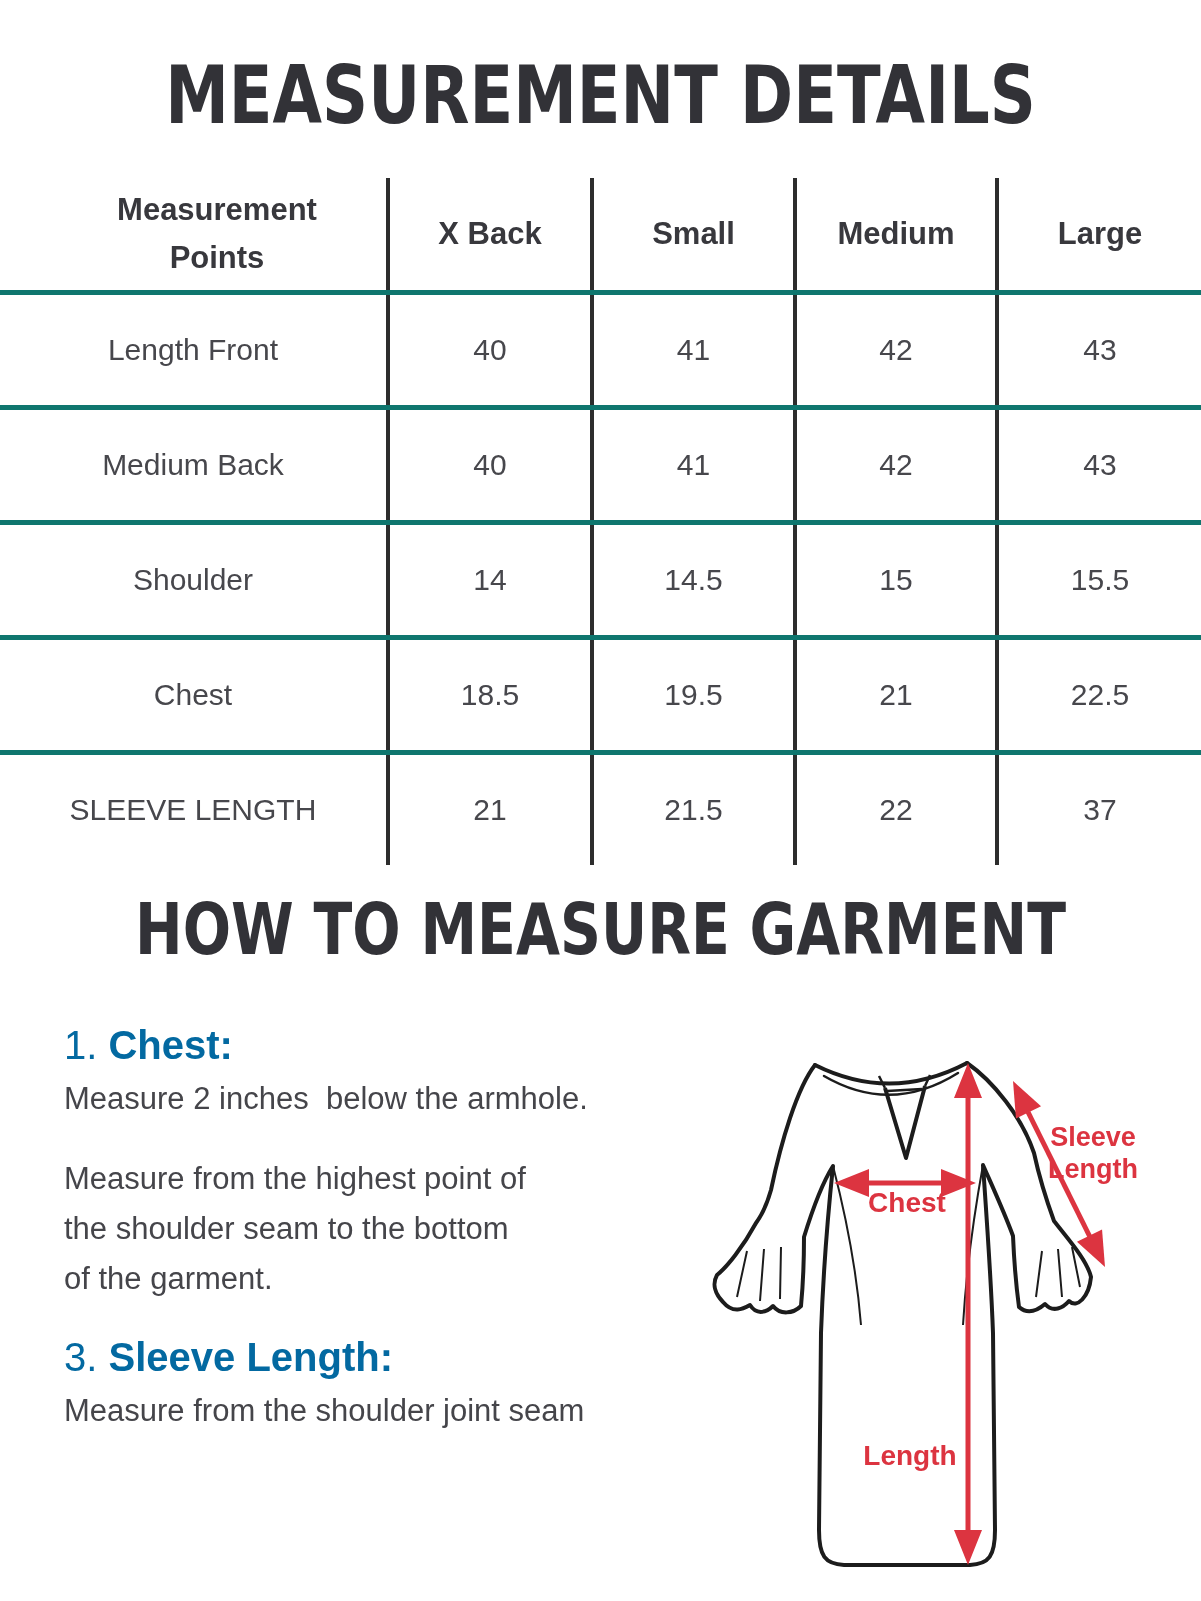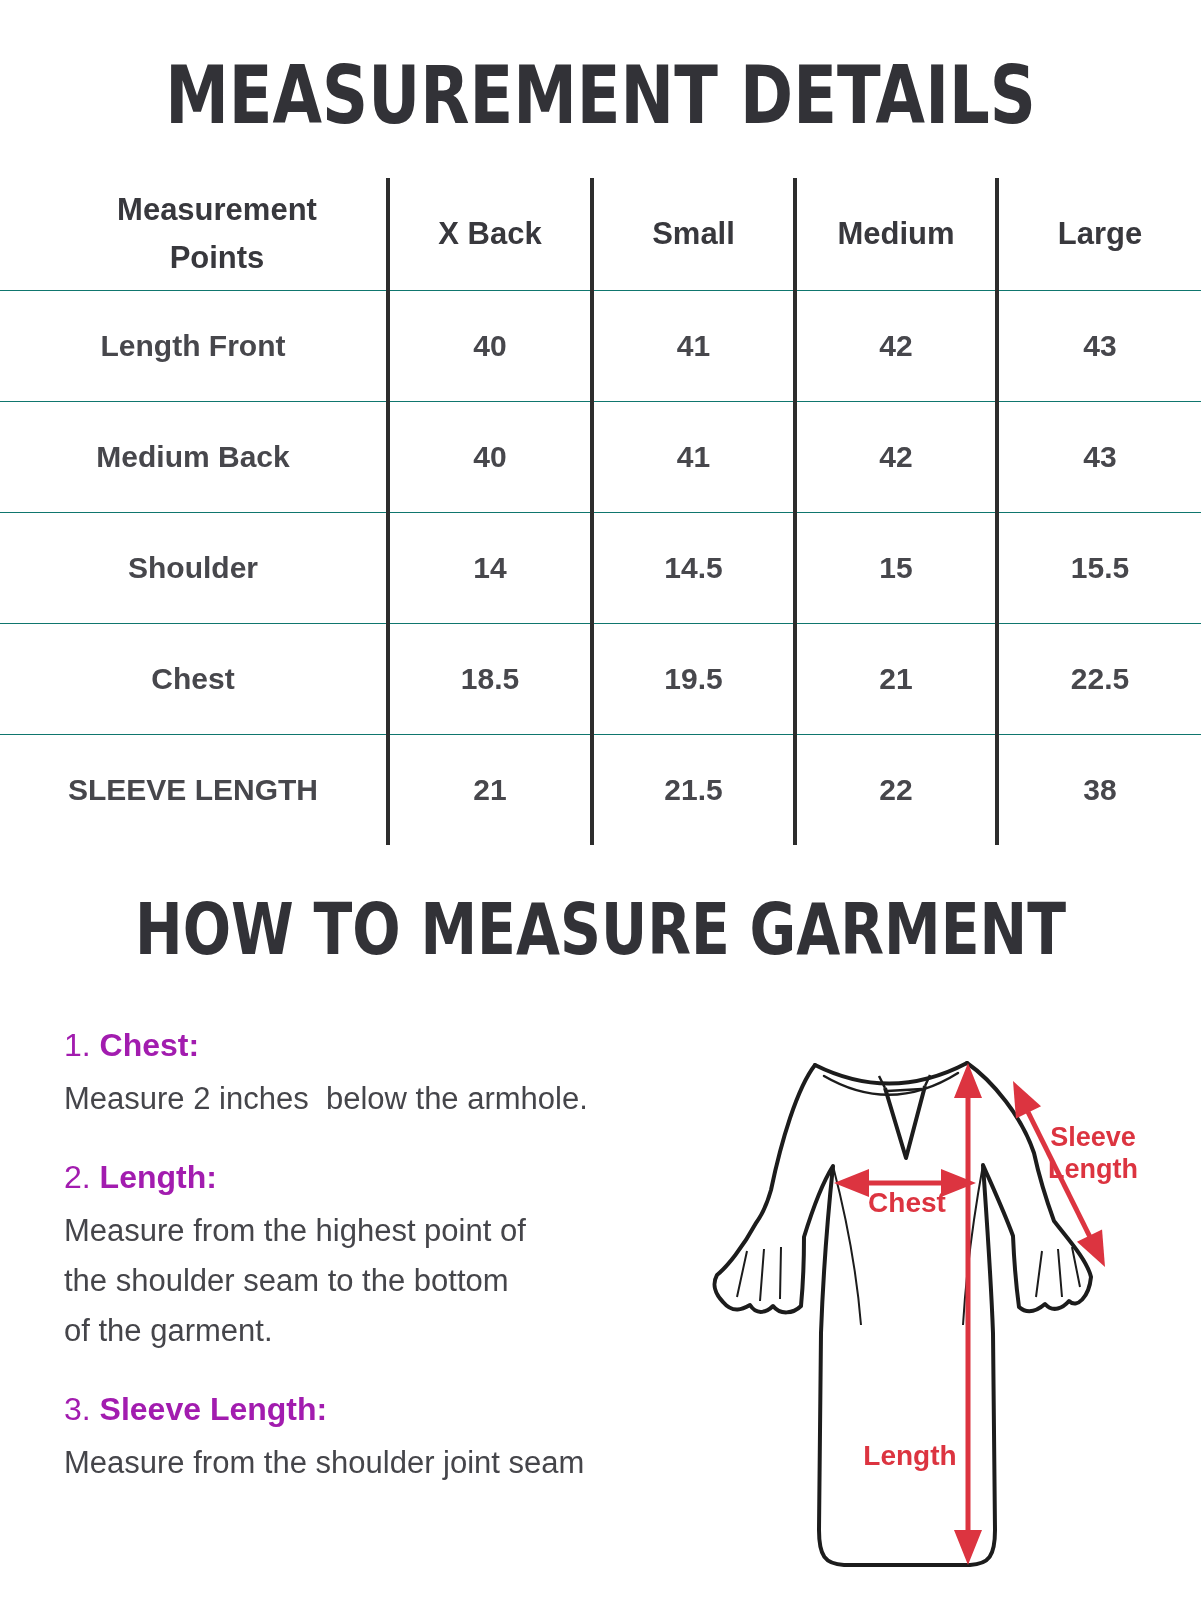--- a/index.html
+++ b/index.html
@@ -17,25 +17,25 @@
   table.sizes{
     position:absolute;top:178px;left:0;width:1201px;
     border-collapse:collapse;table-layout:fixed;color:#47474c;
   }
   table.sizes th, table.sizes td{padding:0;text-align:center;vertical-align:middle;}
   table.sizes thead th{
     height:112px;font-weight:bold;font-size:31px;color:#38383d;
   }
   table.sizes thead th.first{text-align:center;padding-left:48px;line-height:48px;}
   table.sizes th:not(:last-child), table.sizes td:not(:last-child){border-right:4px solid #2d2d2d;}
-  table.sizes tbody td{height:110px;border-top:1px solid #0f766e;font-size:30px;font-weight:700;}
+  table.sizes tbody td{height:110px;border-top:5px solid #0f766e;font-size:30px;font-weight:400;}
 
   .instructions{position:absolute;left:64px;top:1022px;width:690px;color:#45454a;}
   .step{margin:0 0 30px 0;}
-  .step-head{font-size:32px;line-height:46px;color:#a21caf;margin-bottom:6px;}
+  .step-head{font-size:40px;line-height:46px;color:#0369a1;margin-bottom:6px;}
   .step-head .num{font-weight:400;}
   .step-head .lbl{font-weight:bold;}
   .step .line{font-size:31px;line-height:50px;white-space:pre-wrap;}
 
   .diagram{position:absolute;left:700px;top:1025px;}
   .diagram text{
     font-family:"Liberation Sans",sans-serif;font-weight:bold;
   }
 </style>
 </head>
@@ -92,40 +92,36 @@
         <td>18.5</td>
         <td>19.5</td>
         <td>21</td>
         <td>22.5</td>
       </tr>
       <tr>
         <td>SLEEVE LENGTH</td>
         <td>21</td>
         <td>21.5</td>
         <td>22</td>
-        <td>38</td>
+        <td>37</td>
       </tr>
     </tbody>
   </table>
 
   <h2 class="big-title" id="title-how">HOW TO MEASURE GARMENT</h2>
 
   <div class="instructions">
     <div class="step">
       <div class="step-head">
         <span class="num">1.</span>
         <span class="lbl">Chest:</span>
       </div>
       <div class="line">Measure 2 inches  below the armhole.</div>
     </div>
     <div class="step">
-      <div class="step-head">
-        <span class="num">2.</span>
-        <span class="lbl">Length:</span>
-      </div>
       <div class="line">Measure from the highest point of</div>
       <div class="line">the shoulder seam to the bottom</div>
       <div class="line">of the garment.</div>
     </div>
     <div class="step">
       <div class="step-head">
         <span class="num">3.</span>
         <span class="lbl">Sleeve Length:</span>
       </div>
       <div class="line">Measure from the shoulder joint seam</div>

